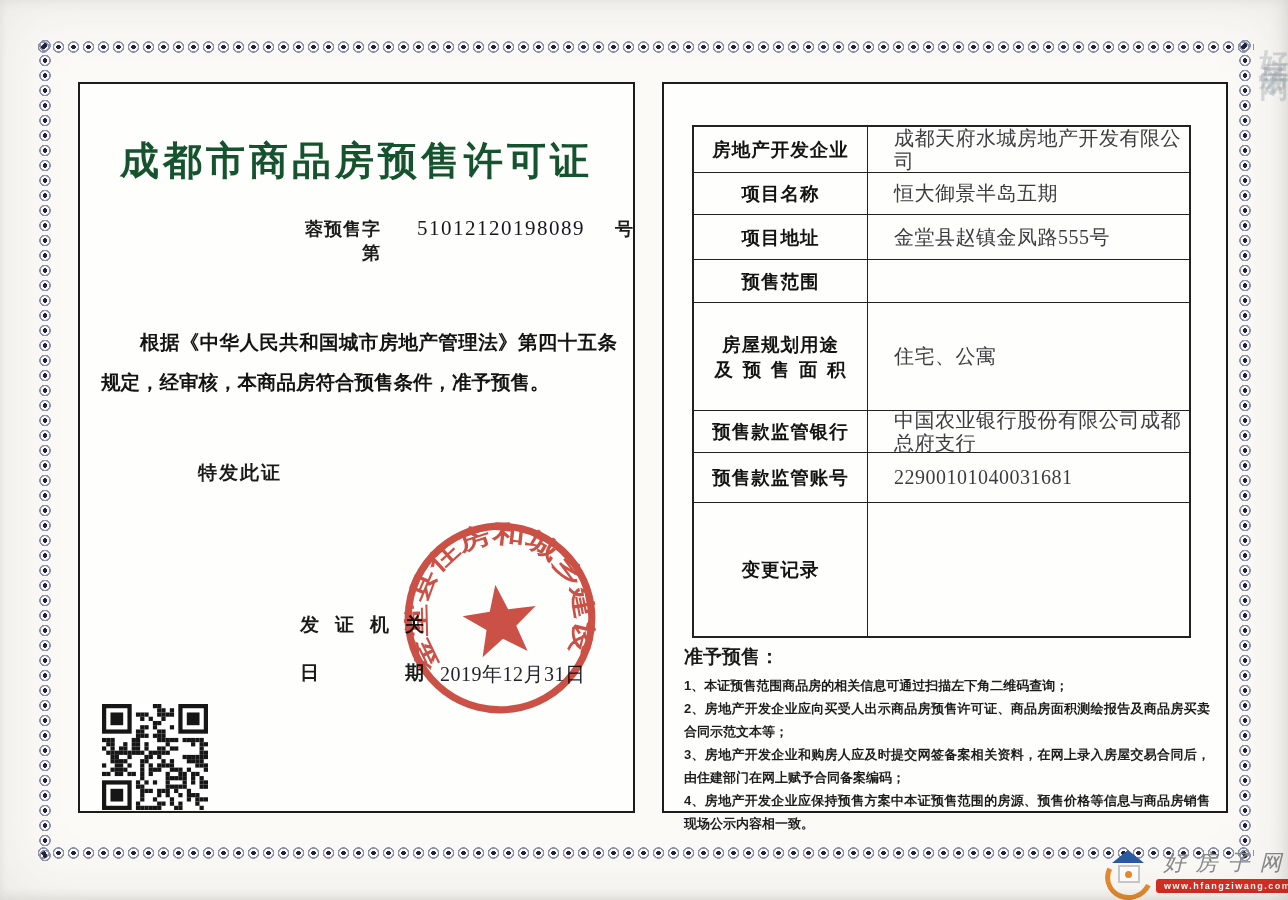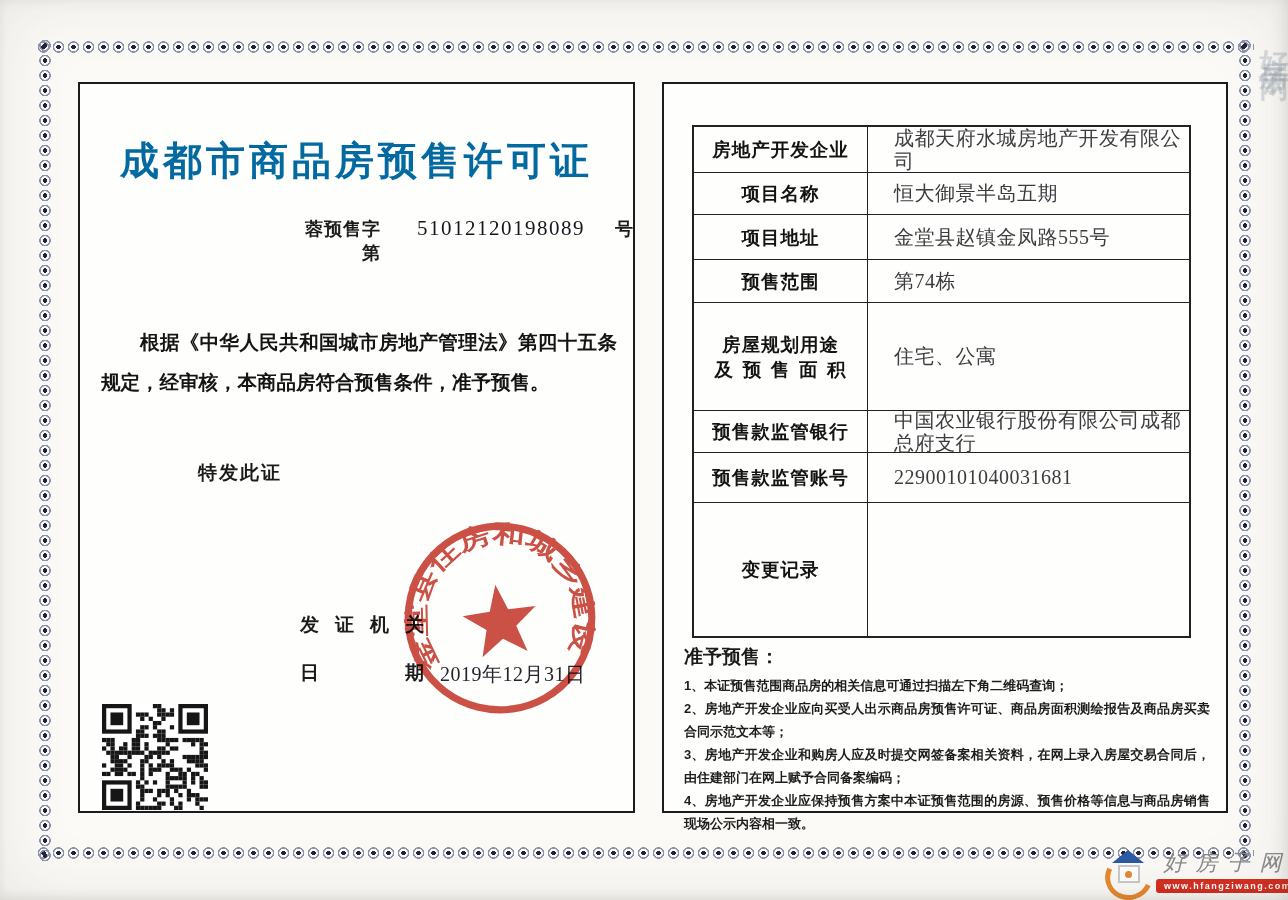--- a/index.html
+++ b/index.html
@@ -25,21 +25,21 @@
   .chain.top{top:38px;} .chain.bottom{bottom:38px;}
   .chain.left{left:36px;} .chain.right{right:34px;}
 
   
   .panel{position:absolute;background:#fefefc;border:2px solid #1c1c1c;z-index:2;}
   #left-panel{left:78px;top:82px;width:553px;height:727px;}
   #right-panel{left:662px;top:82px;width:562px;height:727px;}
 
   
   .cert-title{position:absolute;top:50px;left:0;right:0;text-align:center;
-    font-size:39px;font-weight:900;letter-spacing:4px;color:#0369a1;}
+    font-size:39px;font-weight:900;letter-spacing:4px;color:#14532d;}
   .cert-no-line{position:absolute;top:132px;left:215px;display:flex;align-items:baseline;}
   .cert-no-prefix{font-size:18px;font-weight:bold;letter-spacing:1px;text-align:right;}
   .cert-no-number{font-family:"Liberation Serif","DejaVu Serif",serif;font-size:21px;
     letter-spacing:1.5px;margin-left:36px;color:#16161e;}
   .cert-no-suffix{font-size:18px;font-weight:bold;margin-left:30px;}
   .cert-body{position:absolute;top:238px;left:21px;right:16px;
     font-size:19.5px;font-weight:bold;line-height:40px;text-indent:2em;
     text-align:justify;color:#141414;}
   .issue-statement{position:absolute;top:376px;left:118px;
     font-size:19px;font-weight:bold;letter-spacing:2px;}
@@ -370,21 +370,20 @@
     <div class="trow" style="height:41px">
       <div class="tlabel">项目名称</div>
       <div class="tvalue">恒大御景半岛五期</div>
     </div>
     <div class="trow" style="height:44px">
       <div class="tlabel">项目地址</div>
       <div class="tvalue">金堂县赵镇金凤路555号</div>
     </div>
     <div class="trow" style="height:42px">
       <div class="tlabel">预售范围</div>
-      <div class="tvalue">第74栋</div>
     </div>
     <div class="trow" style="height:107px">
       <div class="tlabel">
         <span>房屋规划用途</span>
         <span class="jline">及预售面积</span>
       </div>
       <div class="tvalue">
         <span>住宅、公寓</span>
       </div>
     </div>

